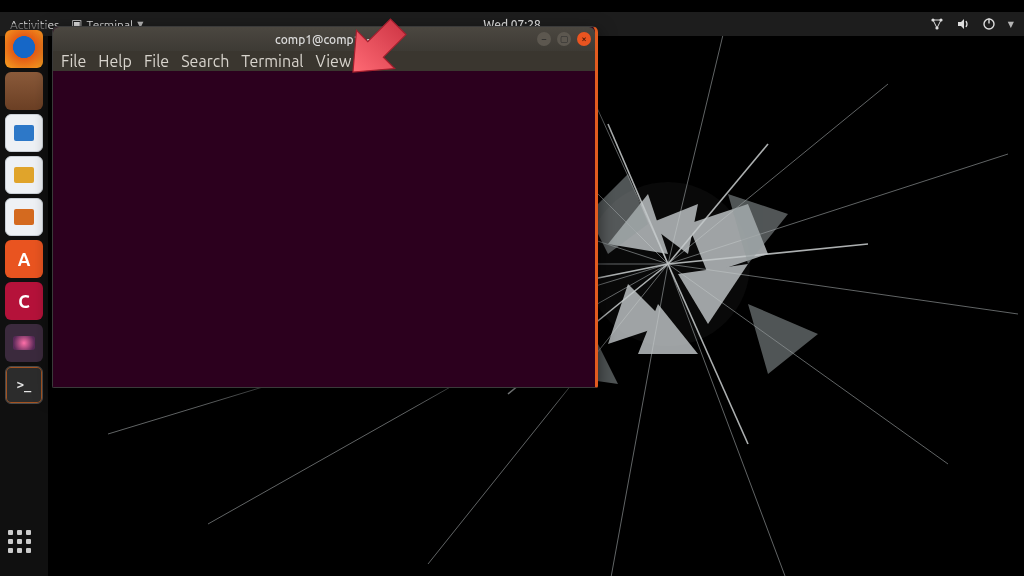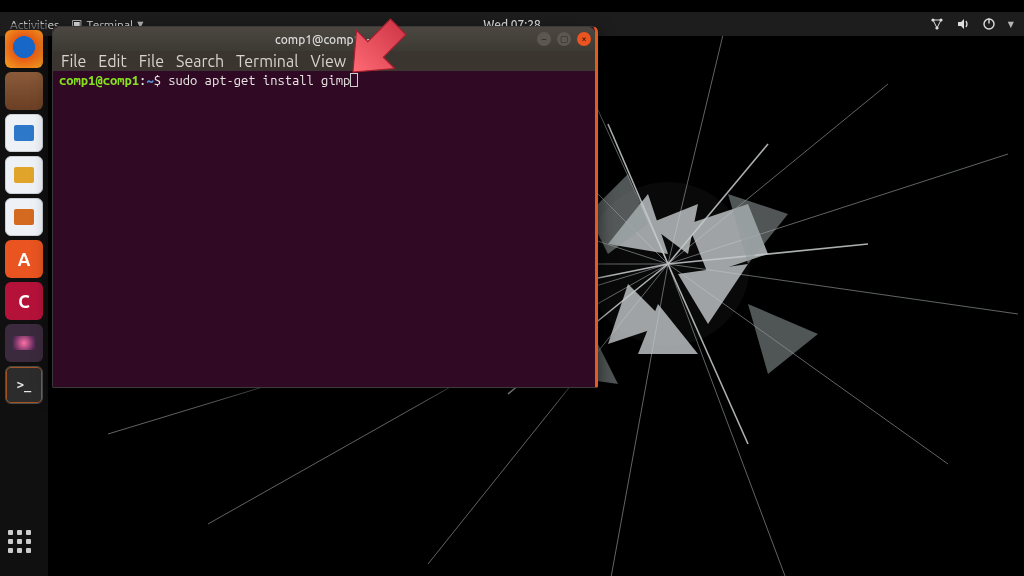--- a/index.html
+++ b/index.html
@@ -212,27 +212,26 @@
   <div class="term-titlebar">
     <span>comp1@comp1: ~</span>
     <div class="win-controls">
       <div class="win-btn">–</div>
       <div class="win-btn">▢</div>
       <div class="win-btn close">×</div>
     </div>
   </div>
   <div class="term-menubar">
     <span>File</span>
-    <span>Edit</span>
+    <span>Help</span>
     <span>File</span>
     <span>Search</span>
     <span>Terminal</span>
     <span>View</span>
   </div>
-  <div class="term-body"><span class="prompt-user">comp1@comp1</span><span>:</span><span class="prompt-path">~</span><span>$ </span><span>sudo apt-get install gimp</span><span class="cursor-box"></span></div>
 </div>
 
 <svg class="callout-arrow" viewBox="0 0 90 80">
   <defs>
     <linearGradient id="g1" x1="0" y1="0" x2="0" y2="1">
       <stop offset="0" stop-color="#ff6a74"></stop>
         <stop offset="1" stop-color="#d23a49"></stop>
     </linearGradient>
   </defs>
   <g transform="rotate(225 45 40)">

